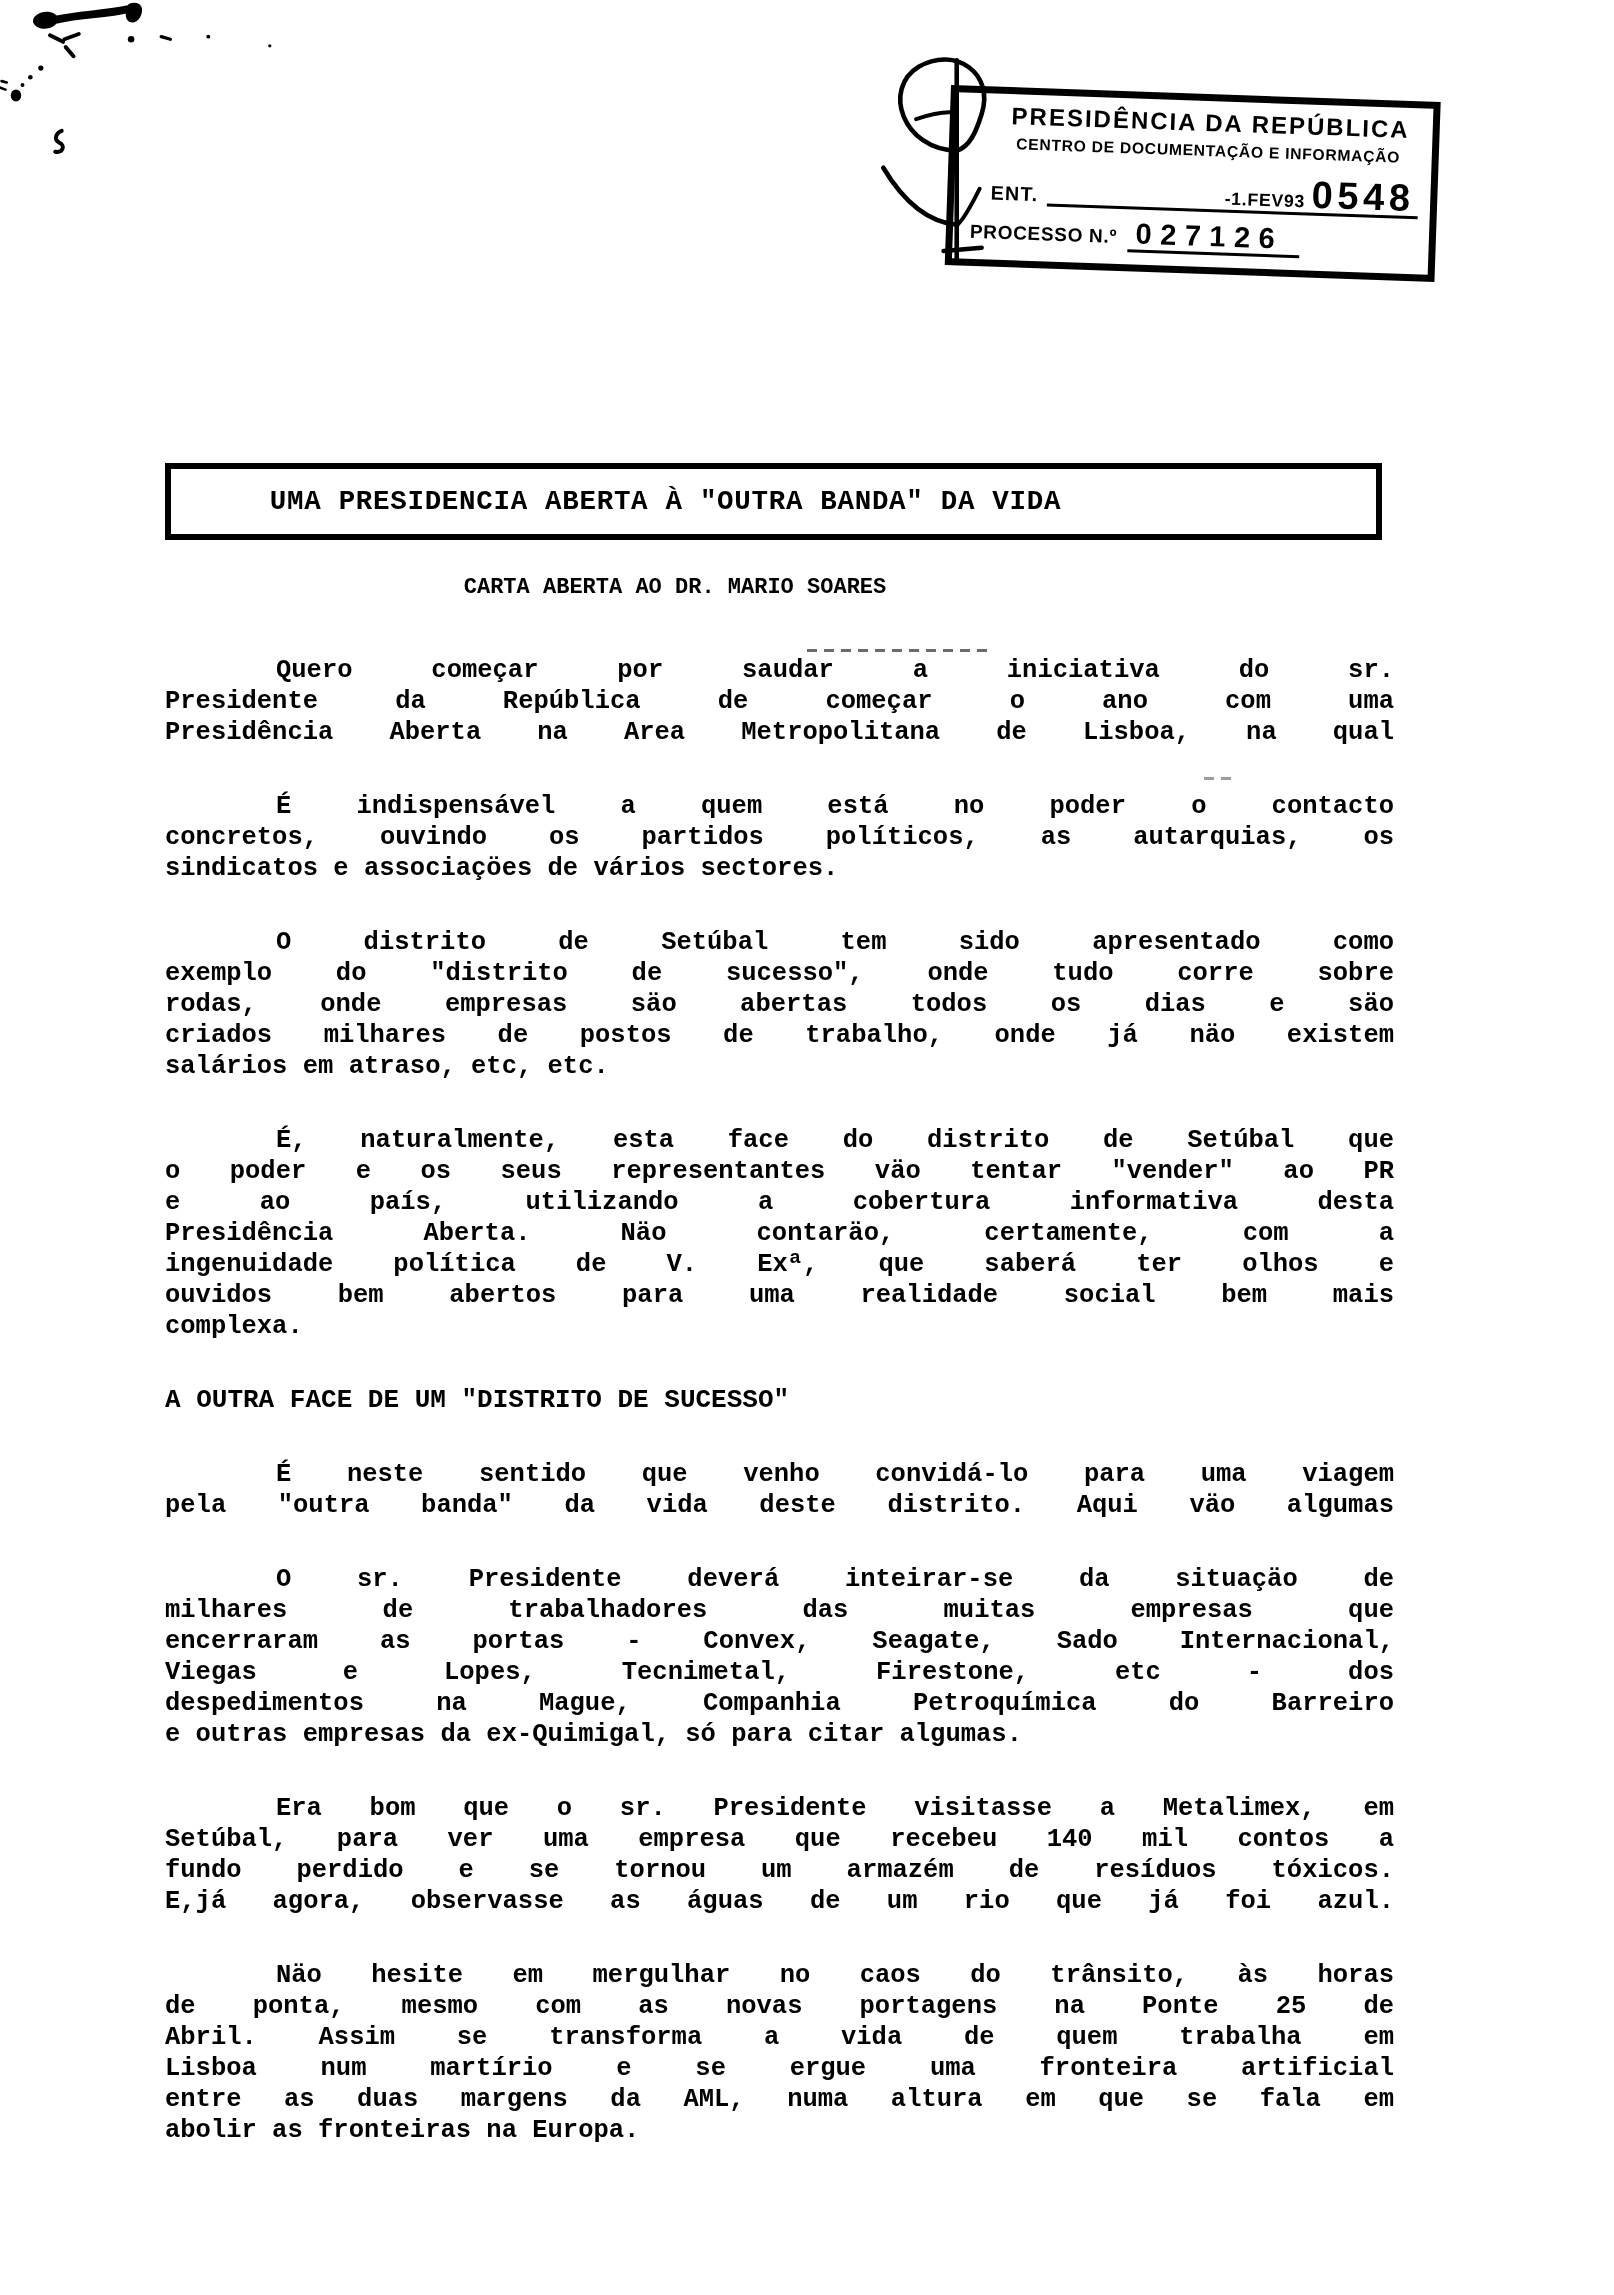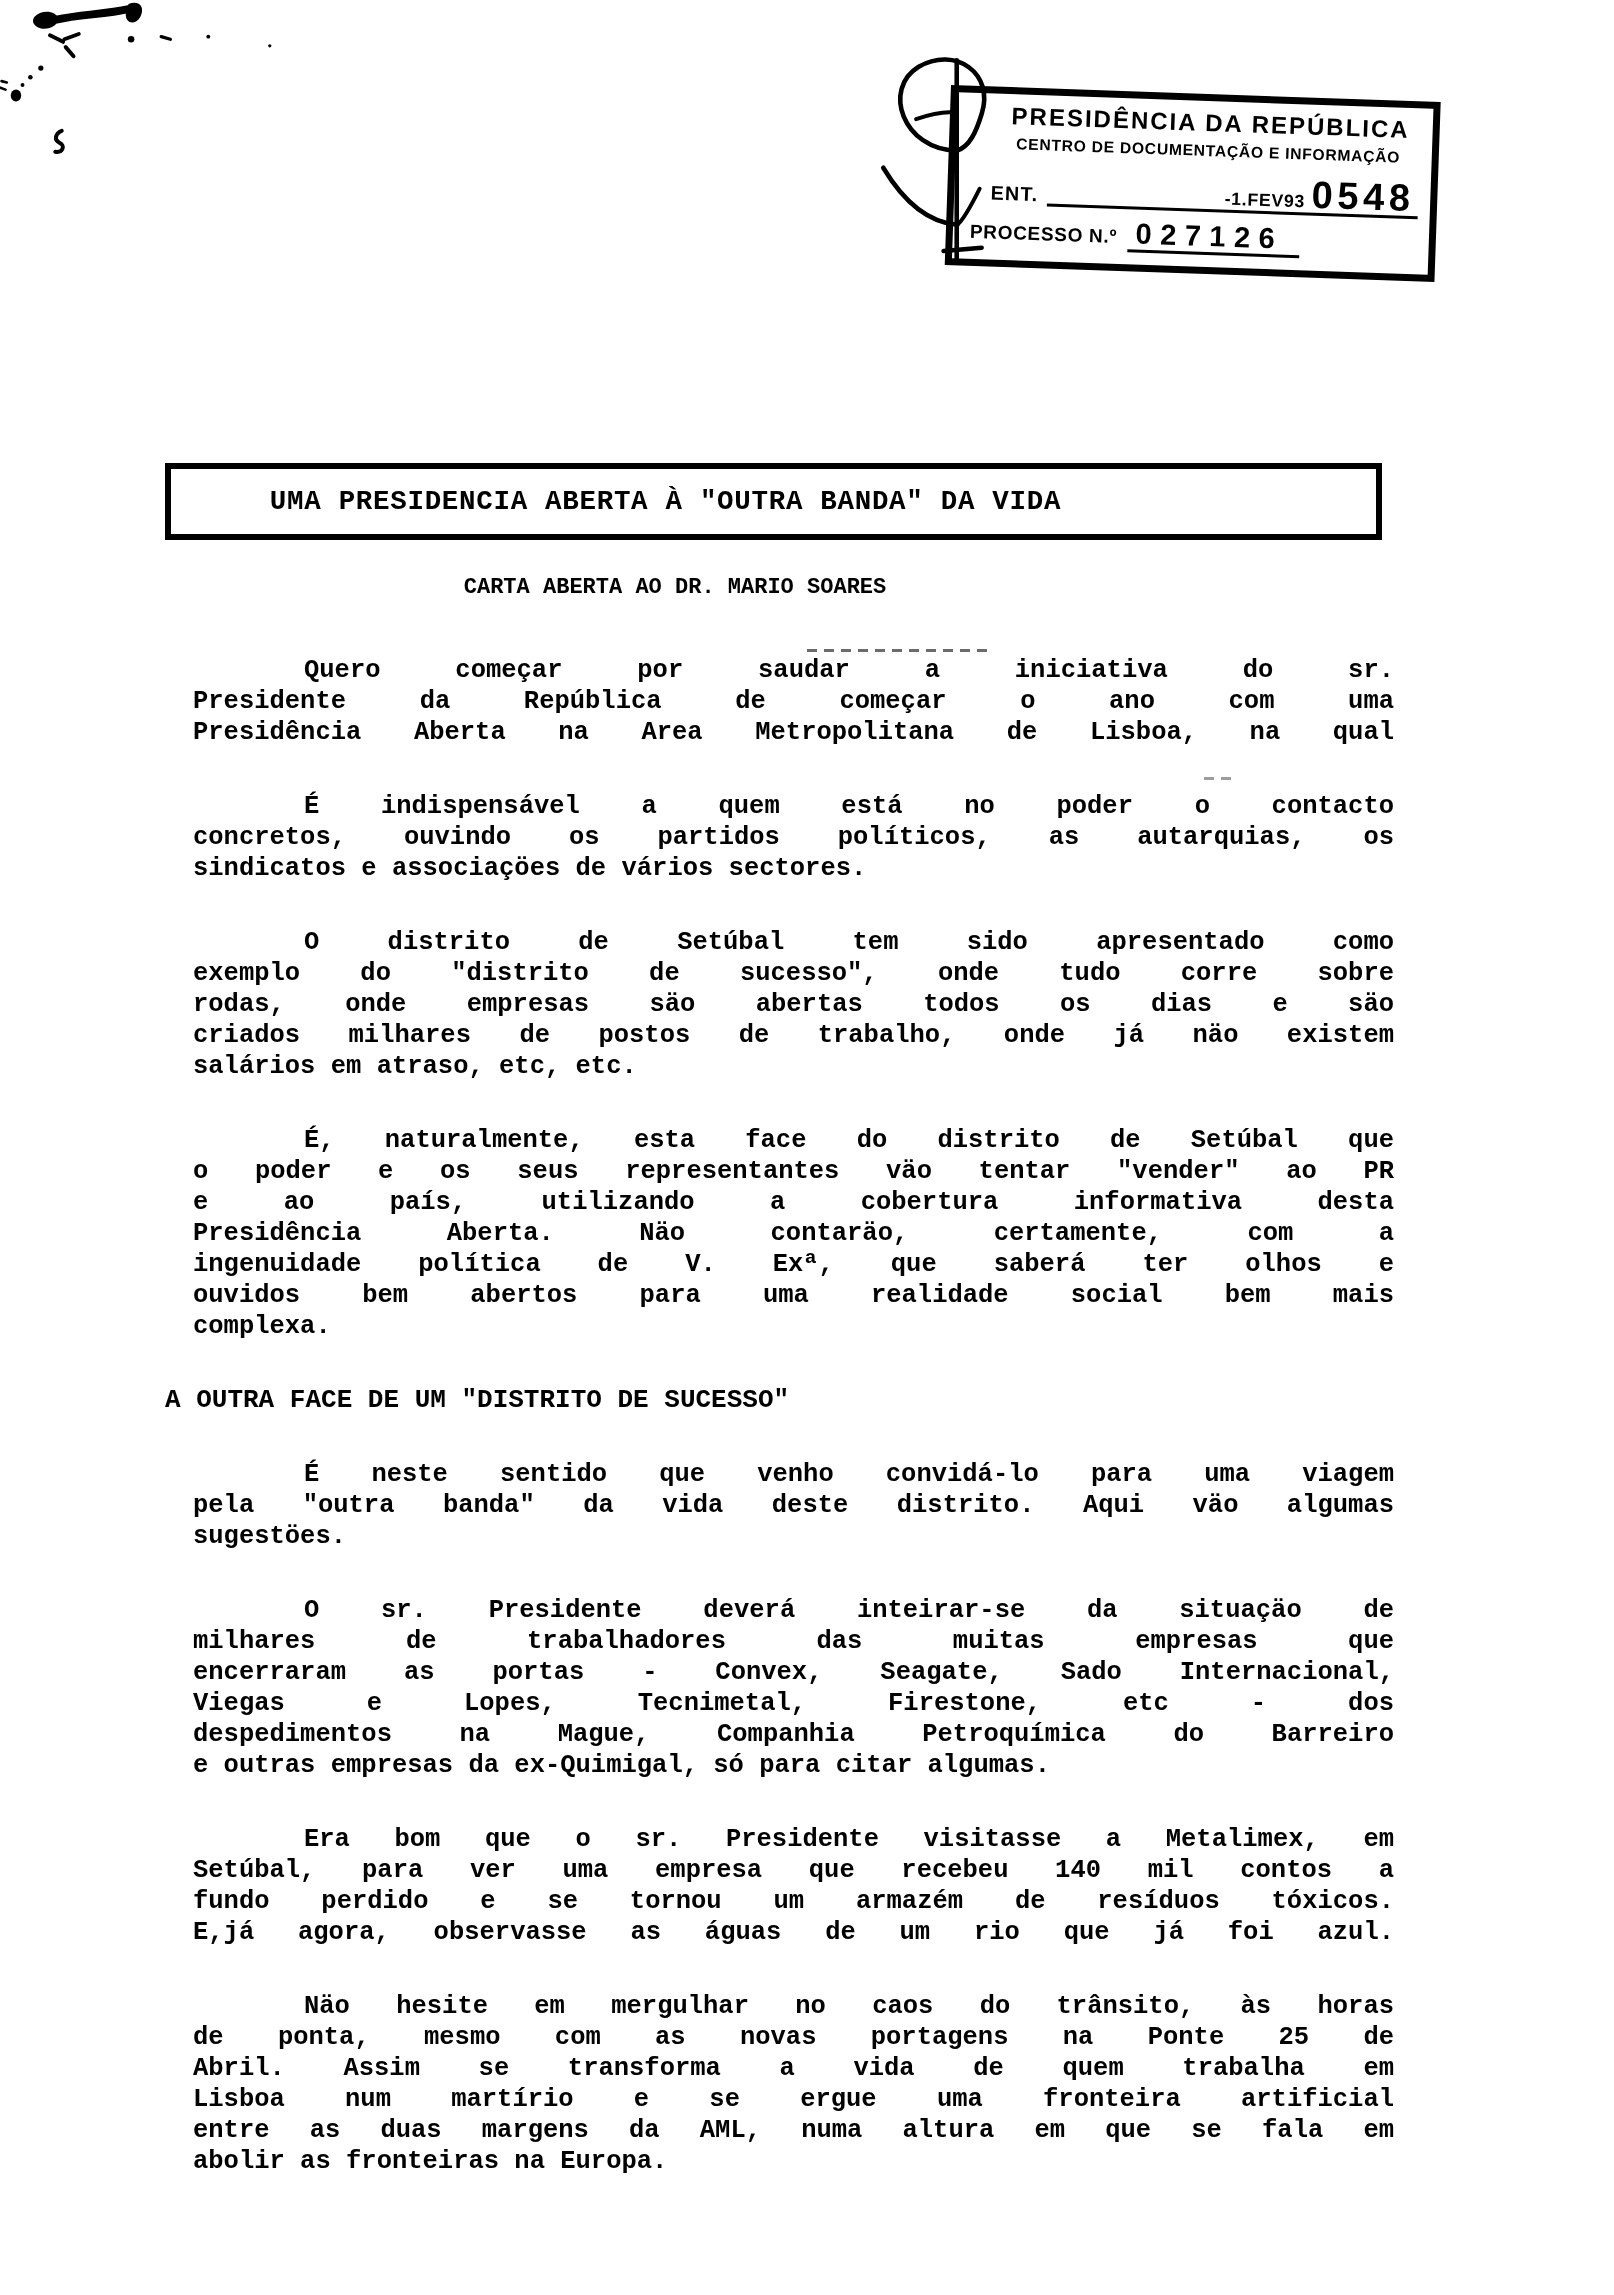--- a/index.html
+++ b/index.html
@@ -55,21 +55,21 @@
   
   .artifact{position:absolute;height:3.3px;background:repeating-linear-gradient(90deg,#3a3a3a 0 10.5px,transparent 10.5px 17px);}
   .a1{left:807px;top:649px;width:183px;opacity:.75;}
   .a2{left:1204px;top:777px;width:27.5px;opacity:.5;}
   
   .body-col{
     position:absolute;left:165px;top:655px;width:1229px;
     font-size:25.5px;font-weight:700;line-height:31px;
   }
   .para{margin-bottom:43px;}
-  .line{text-align:justify;text-align-last:justify;margin-left:28px;}
+  .line{text-align:justify;text-align-last:justify;}
   .line.first{padding-left:111px;}
   .line.last{text-align-last:left;}
   .section-heading{
     text-align:left;box-sizing:border-box;padding-right:197px;
     margin-bottom:43px;font-size:26px;white-space:nowrap;
   }
 </style>
 </head>
 <body>
 
@@ -152,21 +152,20 @@
         <div class="line">e ao país, utilizando a cobertura informativa desta</div>
         <div class="line">Presidência Aberta. Näo contaräo, certamente, com a</div>
         <div class="line">ingenuidade política de V. Exª, que saberá ter olhos e</div>
         <div class="line">ouvidos bem abertos para uma realidade social bem mais</div>
         <div class="line last">complexa.</div>
       </div>
       <div class="section-heading">A OUTRA FACE DE UM "DISTRITO DE SUCESSO"</div>
       <div class="para">
         <div class="line first">É neste sentido que venho convidá-lo para uma viagem</div>
         <div class="line">pela "outra banda" da vida deste distrito. Aqui väo algumas</div>
-        <div class="line last">sugestöes.</div>
       </div>
       <div class="para">
         <div class="line first">O sr. Presidente deverá inteirar-se da situaçäo de</div>
         <div class="line">milhares de trabalhadores das muitas empresas que</div>
         <div class="line">encerraram as portas - Convex, Seagate, Sado Internacional,</div>
         <div class="line">Viegas e Lopes, Tecnimetal, Firestone, etc - dos</div>
         <div class="line">despedimentos na Mague, Companhia Petroquímica do Barreiro</div>
         <div class="line last">e outras empresas da ex-Quimigal, só para citar algumas.</div>
       </div>
       <div class="para">

